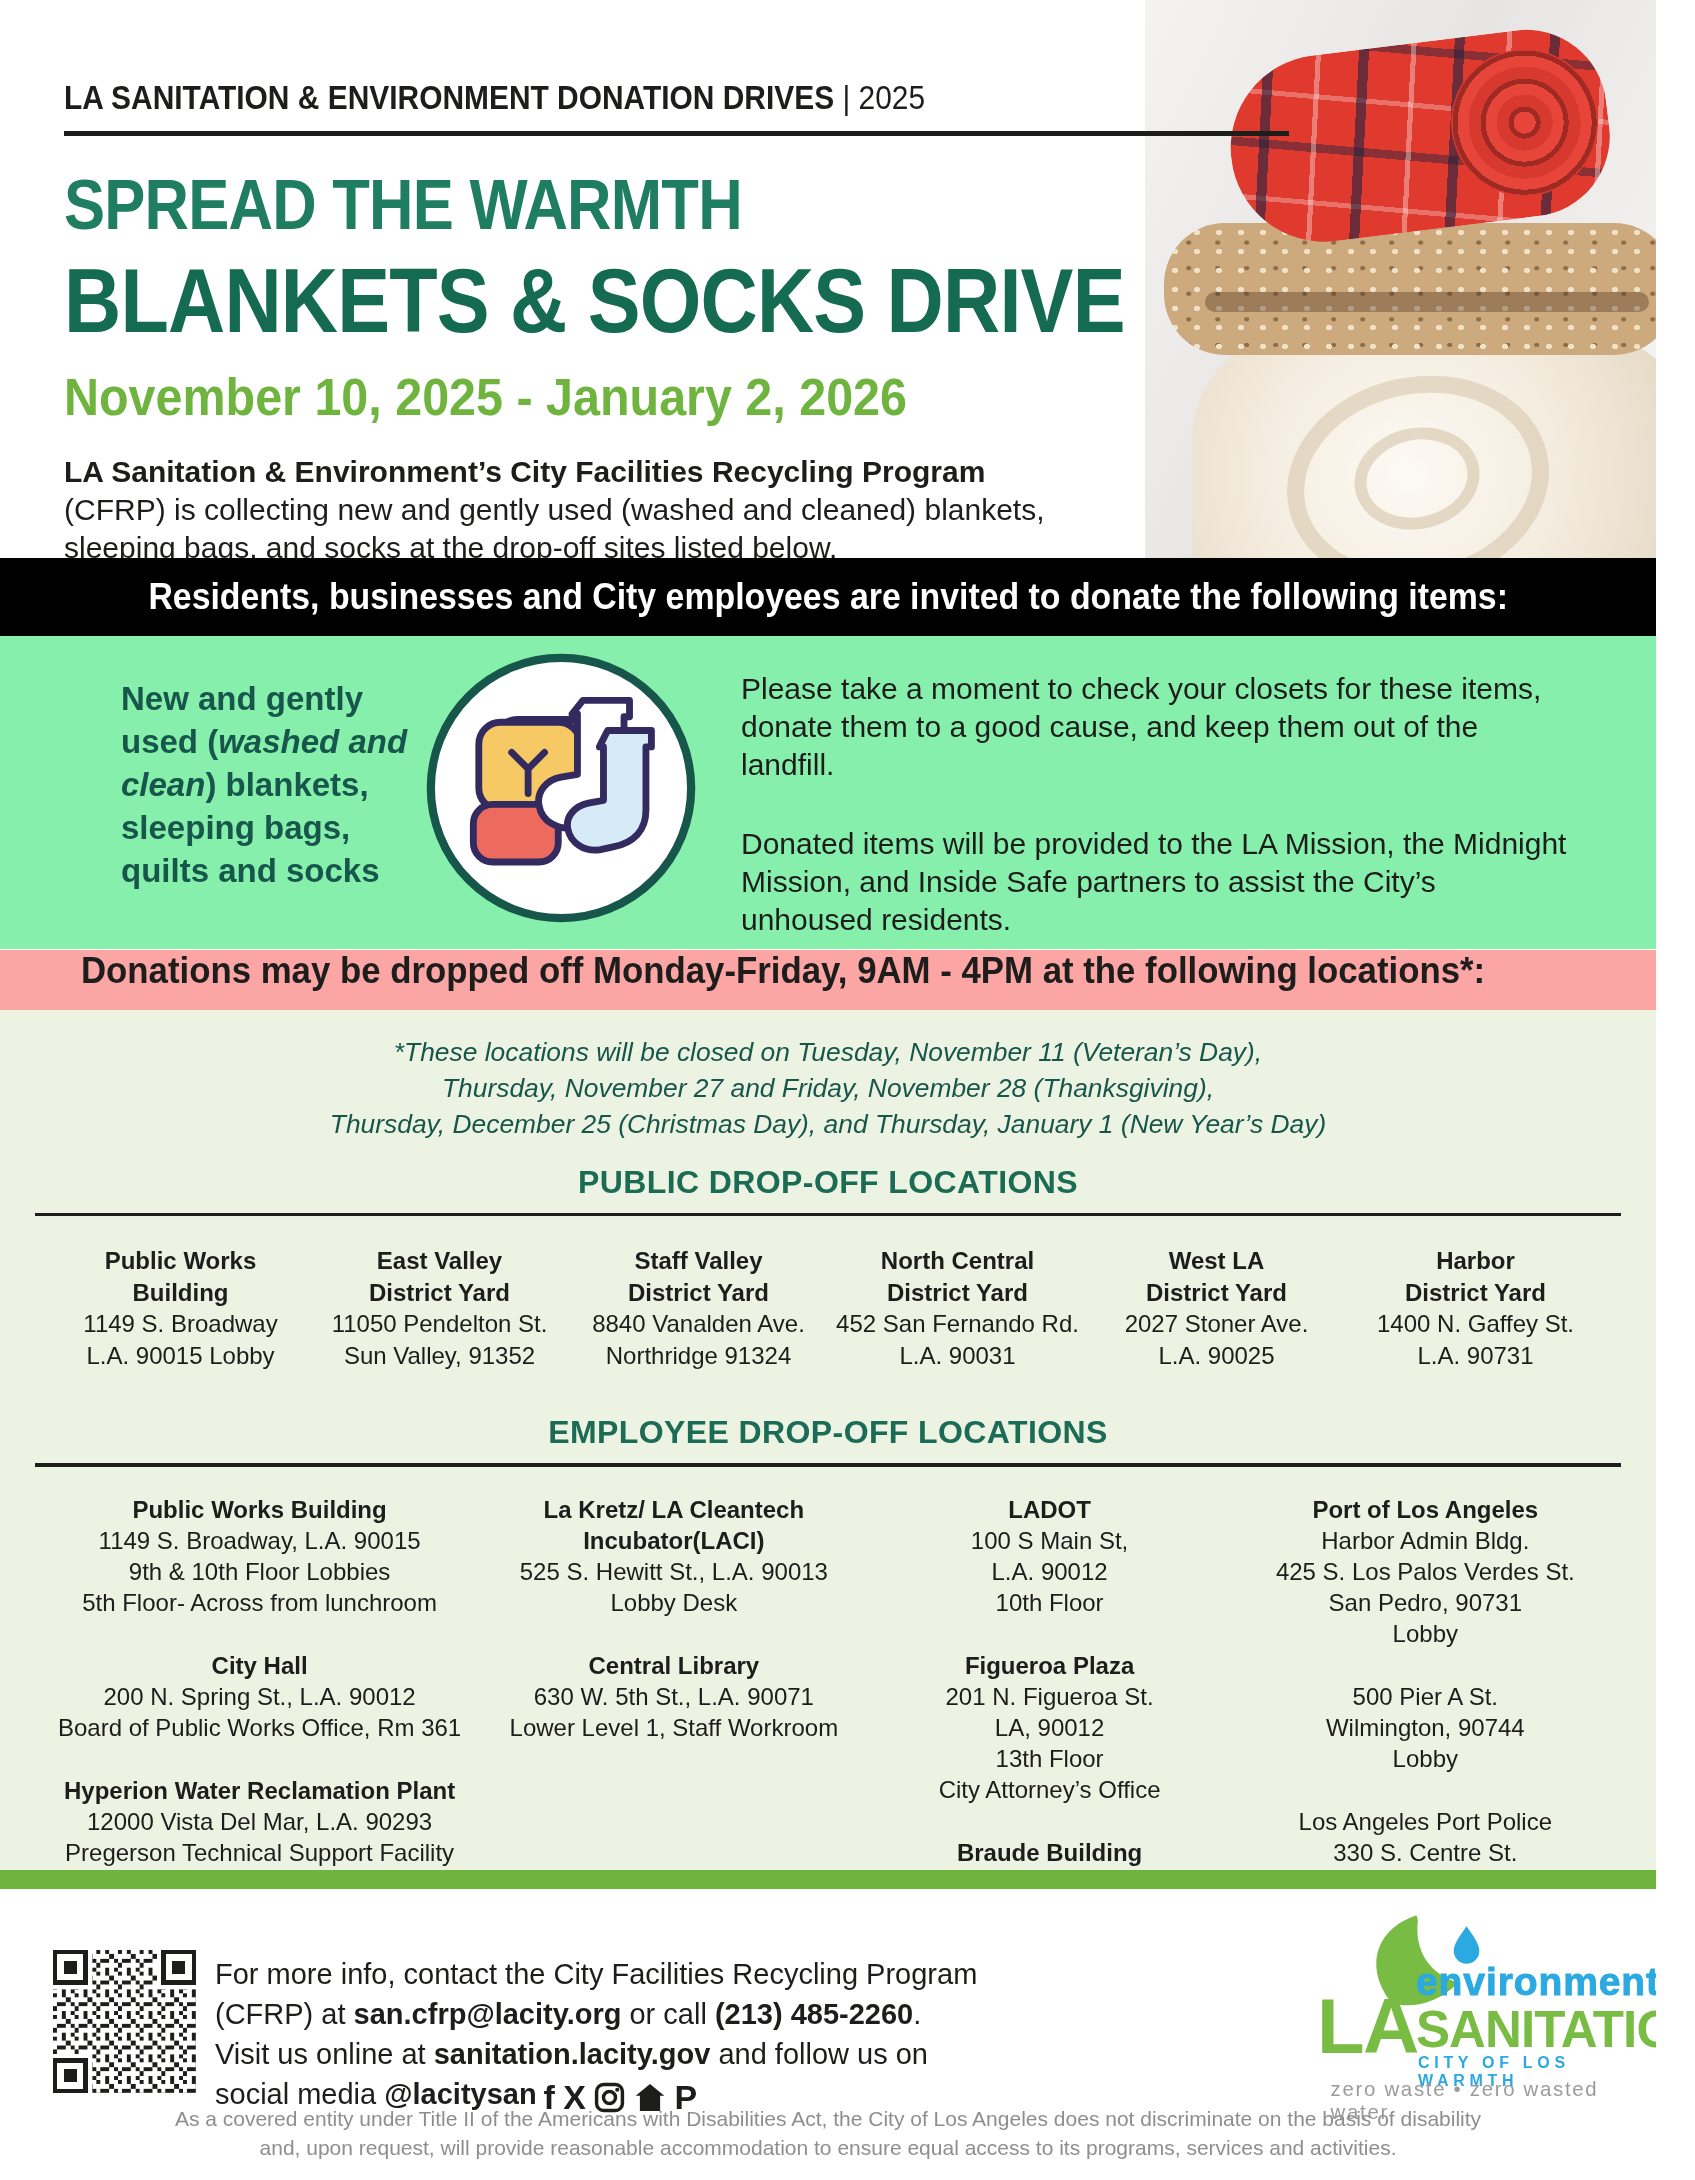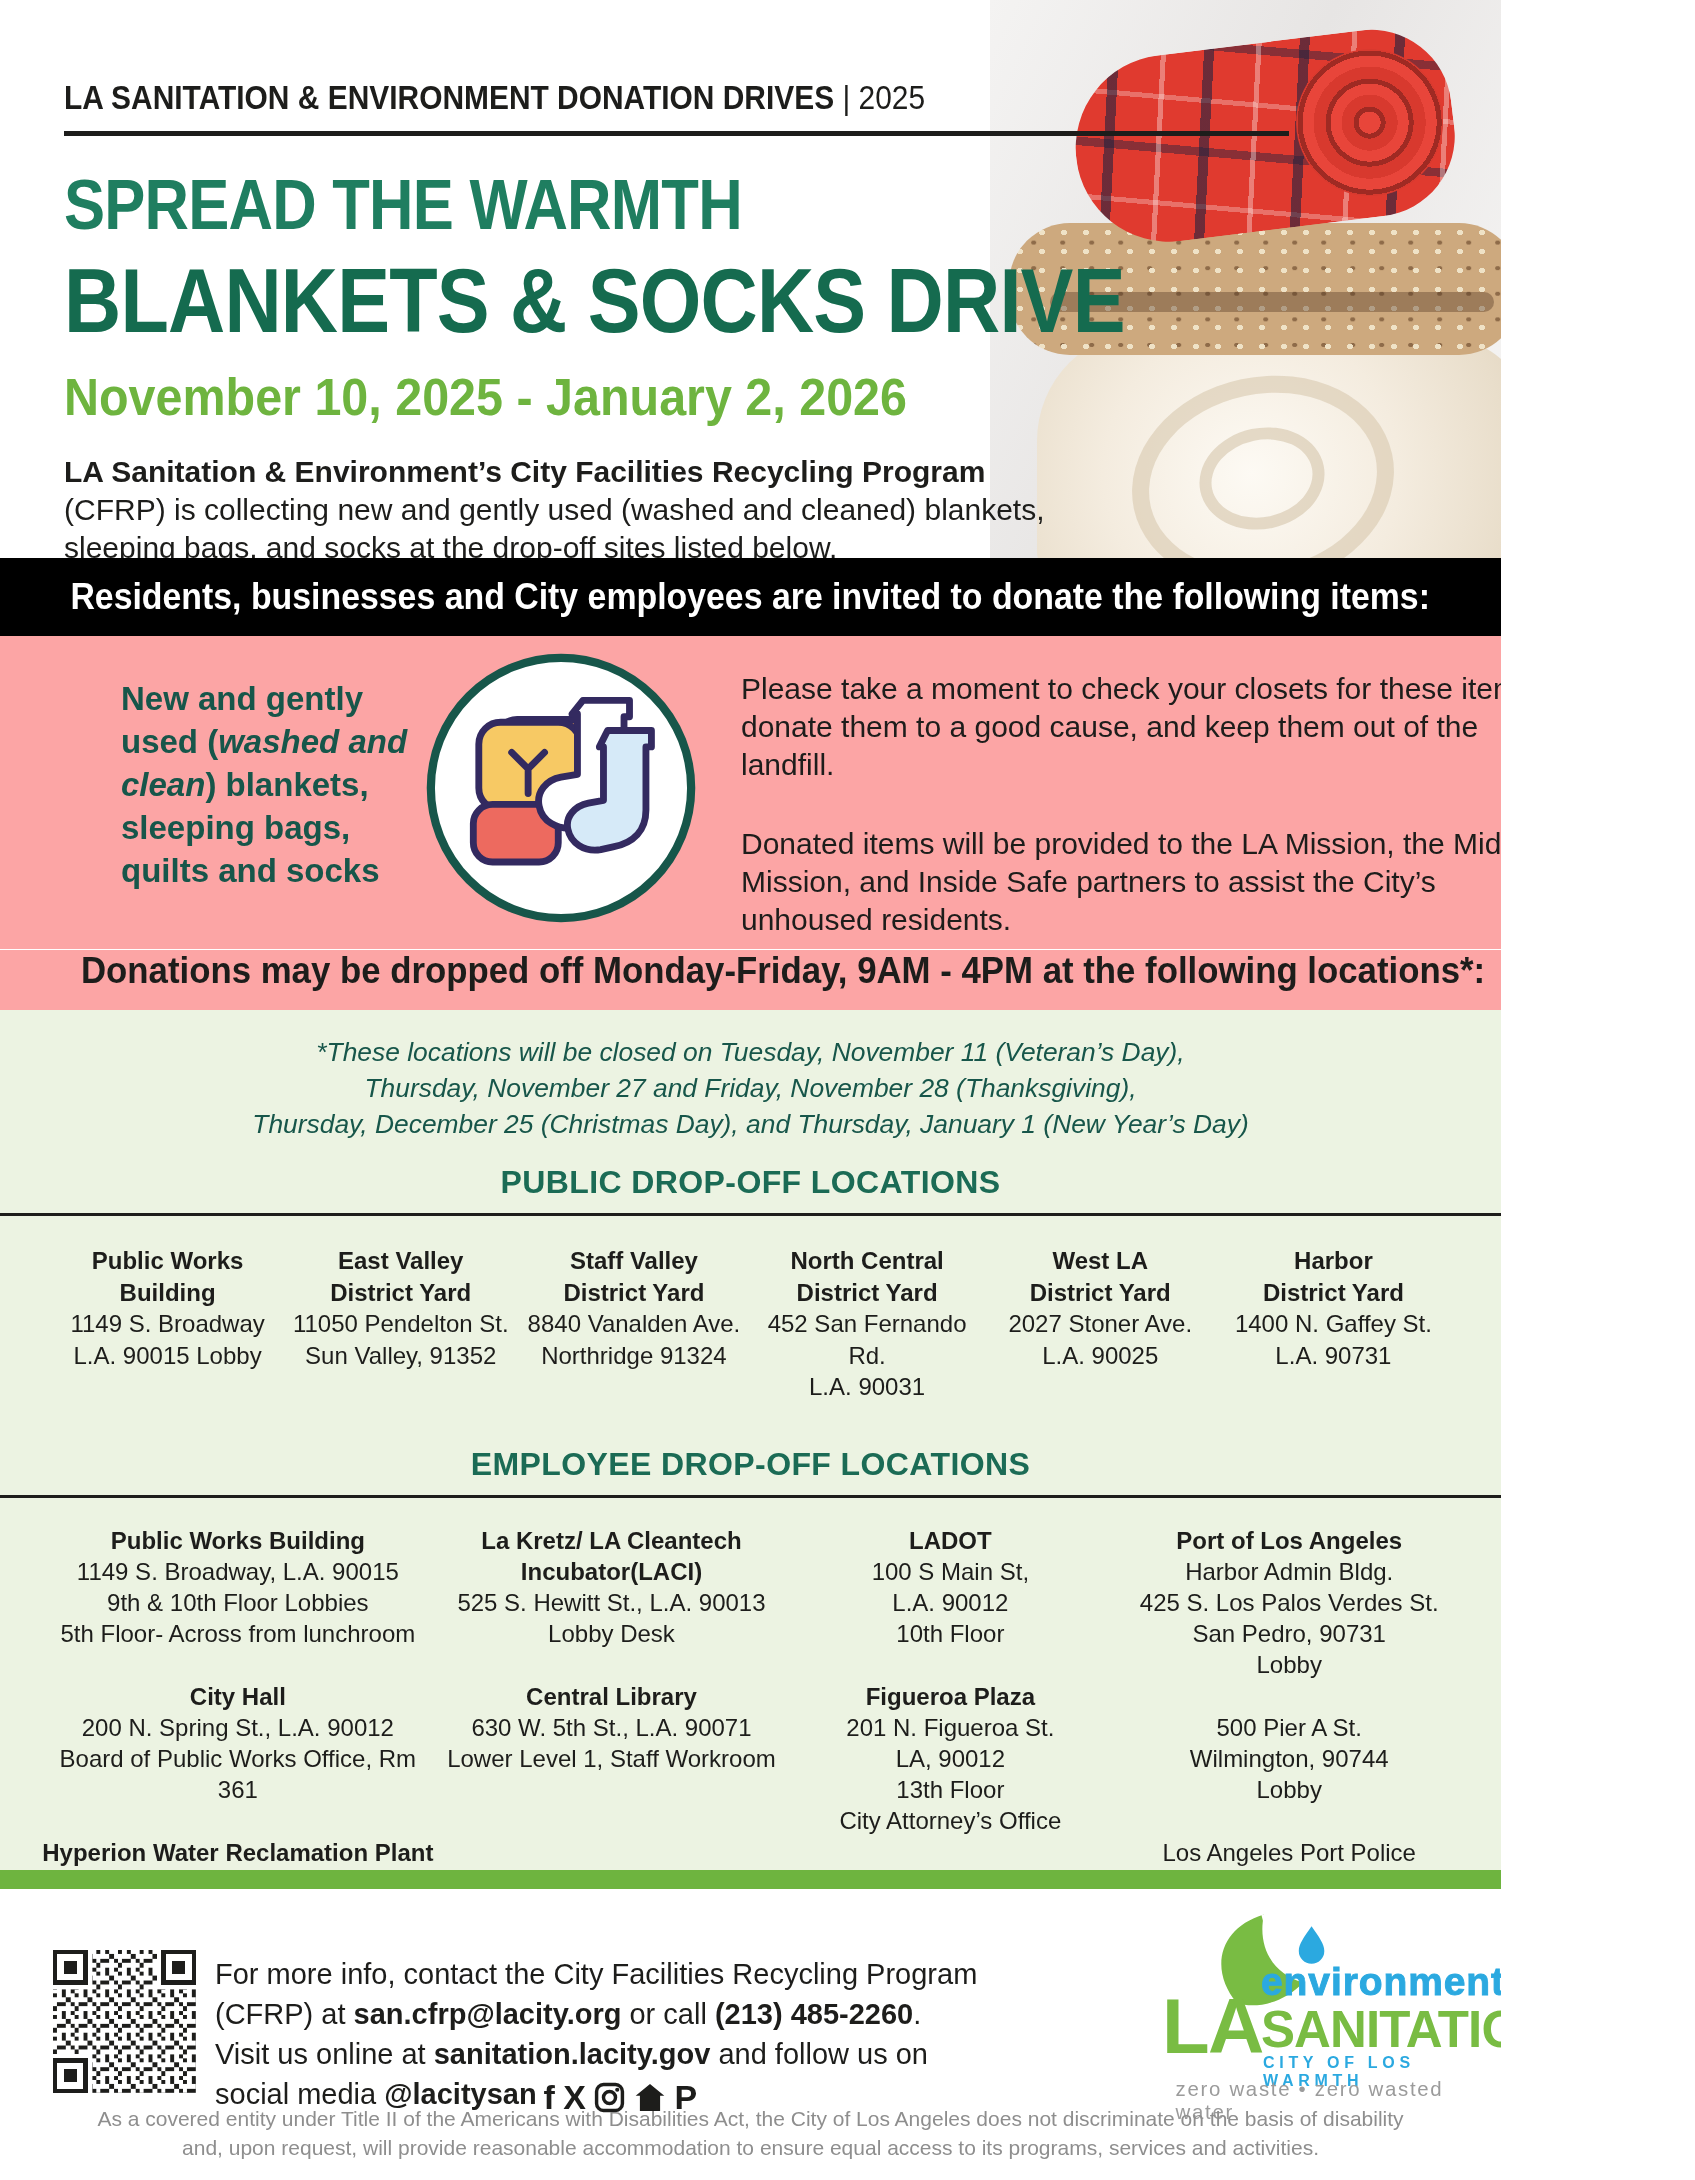--- a/index.html
+++ b/index.html
@@ -1,18 +1,18 @@
 <!DOCTYPE html>
 <html style="font-size:13.6px"><head>
 <meta charset="utf-8">
 <style>
   * { margin:0; padding:0; box-sizing:border-box; }
   html,body { background:#ffffff; }
   .page {
-    position:relative; width:1501px; height:2181px; background:#fff;
+    position:relative; width:1656px; height:2181px; background:#fff;
     font-family:"Liberation Sans", sans-serif; color:#231f20; overflow:hidden;
   }
 
   
   .hero { position:absolute; top:0; left:0; right:0; height:558px; background:#fff; }
   .hero-inner { position:absolute; left:64px; top:78px; width:1124px; }
   .eyebrow { font-size:34px; font-weight:bold; letter-spacing:0; color:#1d1d1b;
              transform:scaleX(.88); transform-origin:left; white-space:nowrap; }
   .eyebrow .year { font-weight:normal; }
   .header-rule { width:1225px; height:5.1px; background:#1d1d1b; margin-top:13.6px; }
@@ -50,21 +50,21 @@
            border:17px solid rgba(213,197,170,.55); border-radius:50%; transform:rotate(-12deg); }
   .blanket-cream::after { content:""; position:absolute; left:162px; top:98px; width:102px; height:77px;
            border:12px solid rgba(206,188,158,.5); border-radius:50%; transform:rotate(-12deg); }
 
   
   .banner-dark { position:absolute; top:558px; left:0; right:0; height:78px; background:#000000;
            display:flex; align-items:center; justify-content:center; }
   .banner-dark .txt { color:#ffffff; font-size:36px; font-weight:bold; transform:scaleX(.94); white-space:nowrap; }
 
   
-  .items { position:absolute; top:636px; left:0; right:0; height:313px; background:#fca5a5; }
+  .items { position:absolute; top:636px; left:0; right:0; height:313px; background:#86efac; }
   .items-left { position:absolute; left:121px; top:41px; width:307px;
            font-size:33px; line-height:43px; font-weight:bold; color:#17564A; }
   .items-circle { position:absolute; left:424px; top:15.3px; width:274px; height:274px; }
   .items-right { position:absolute; left:741px; top:34px; width:831px;
            font-size:30px; line-height:38px; color:#1d1d1b; }
   .items-right p + p { margin-top:41px; }
 
   
   .dropoff { position:absolute; top:950px; left:0; right:0; height:940px; background:#ECF3E2; overflow:hidden; }
   .drop-banner { height:60px; background:#fca5a5; display:flex; padding-left:81px; }

